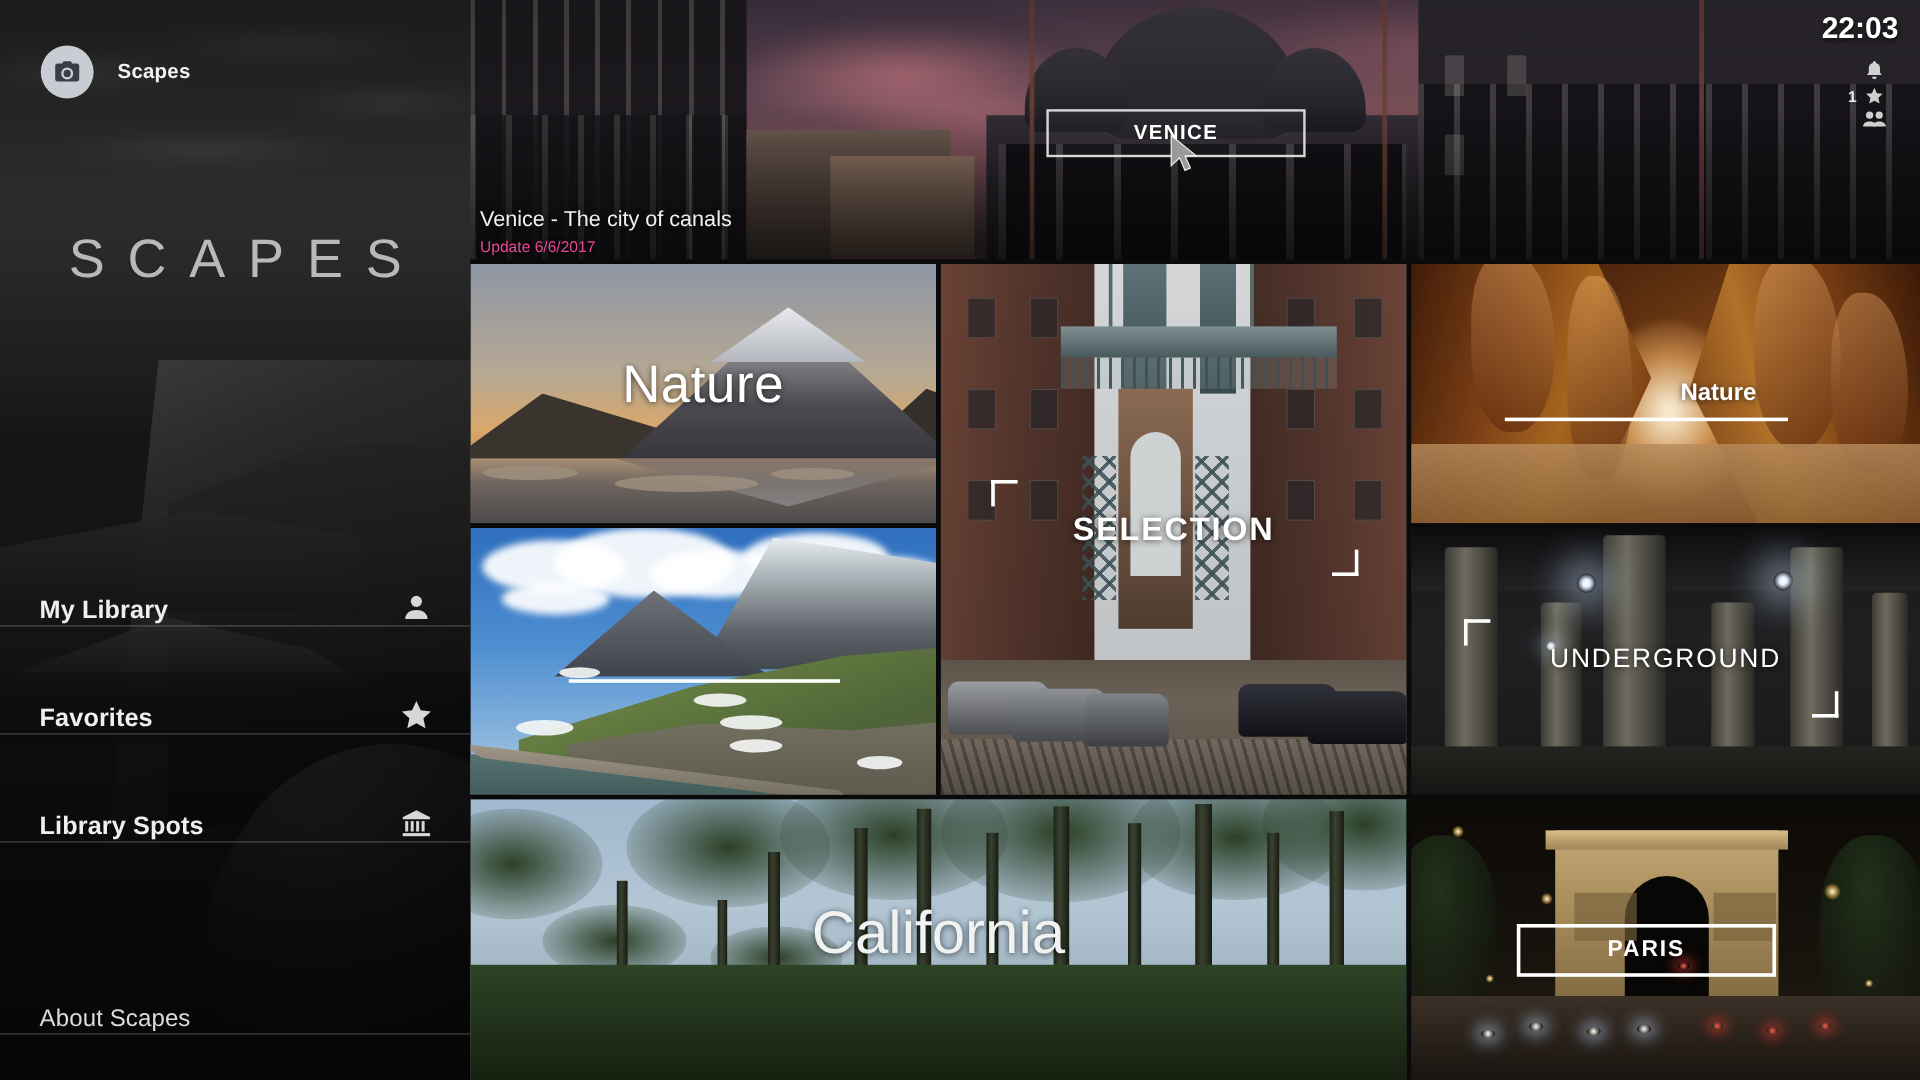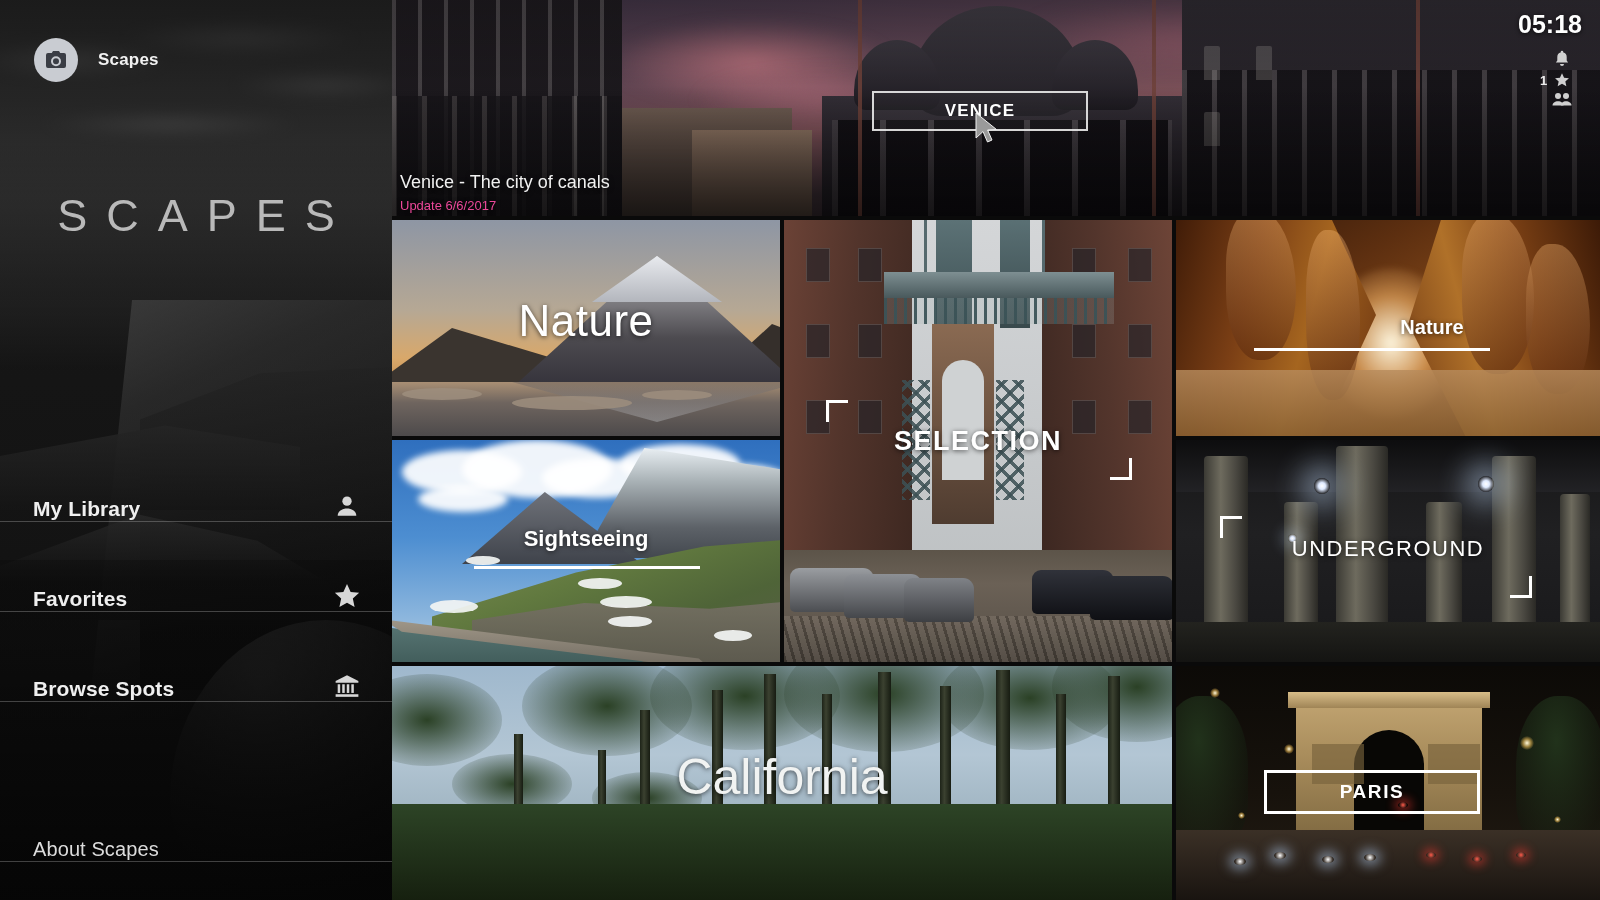--- a/index.html
+++ b/index.html
@@ -351,21 +351,21 @@
       <div class="nav-item">
         <span class="nav-label">Favorites</span>
         <span class="nav-icon">
           <svg width="28" height="28" viewBox="0 0 24 24" fill="currentColor">
             <path d="M12 1.8l3.1 6.7 7.3.8-5.4 4.9 1.5 7.2L12 17.8 5.5 21.4 7 14.2 1.6 9.3l7.3-.8z"></path>
           </svg>
         </span>
       </div>
 
       <div class="nav-item">
-        <span class="nav-label">Browse Spots</span>
+        <span class="nav-label">Library Spots</span>
         <span class="nav-icon">
           <svg width="26" height="26" viewBox="0 0 24 24" fill="currentColor">
             <path d="M12 2L1.5 7.4V9h21V7.4z"></path>
             <rect x="3.4" y="10.4" width="2.3" height="8"></rect>
             <rect x="7.6" y="10.4" width="2.3" height="8"></rect>
             <rect x="11.8" y="10.4" width="2.3" height="8"></rect>
             <rect x="16" y="10.4" width="2.3" height="8"></rect>
             <rect x="1.5" y="19.6" width="21" height="2.4"></rect>
           </svg>
         </span>
@@ -414,21 +414,21 @@
         <div class="v-grad"></div>
       </div>
 
       <div id="venice-box">
         <span class="lbl">VENICE</span>
       </div>
 
       <div class="cap" id="venice-title">Venice - The city of canals</div>
       <div class="cap" id="venice-sub">Update 6/6/2017</div>
 
-      <div id="clock">05:18</div>
+      <div id="clock">22:03</div>
 
       <div id="statusicons">
         <span class="si">
           <svg width="16" height="18" viewBox="0 0 16 18" fill="currentColor">
             <path d="M8 0.8a1.3 1.3 0 0 1 1.3 1.3v.5A4.6 4.6 0 0 1 12.7 7v3.4l1.4 2.2H1.9l1.4-2.2V7A4.6 4.6 0 0 1 6.7 2.6v-.5A1.3 1.3 0 0 1 8 .8zM6 14h4a2 2 0 0 1-4 0z"></path>
           </svg>
         </span>
         <span class="si" style="position:relative;">
           <span class="cnt">1</span>
           <svg width="16" height="16" viewBox="0 0 24 24" fill="currentColor">
@@ -477,21 +477,20 @@
         <div class="s-scree"></div>
         <div class="s-snow" style="left:38px;top:160px;width:48px;height:13px;"></div>
         <div class="s-snow" style="left:186px;top:138px;width:44px;height:11px;"></div>
         <div class="s-snow" style="left:208px;top:156px;width:52px;height:12px;"></div>
         <div class="s-snow" style="left:216px;top:176px;width:44px;height:11px;"></div>
         <div class="s-snow" style="left:322px;top:190px;width:38px;height:11px;"></div>
         <div class="s-snow" style="left:74px;top:116px;width:34px;height:9px;"></div>
         <div class="s-lake"></div>
         <div class="s-road"></div>
       </div>
-      <div class="cap" id="sight-cap">Sightseeing</div>
       <div id="sight-rule"></div>
     </section>
 
     <section class="tile" id="tile-sel">
       <div class="ph">
         <div class="sel-sky"></div>
         <div class="sel-bldL"></div>
         <div class="sel-bldR"></div>
         <div class="sel-winL" style="left:22px;top:28px;"></div>
         <div class="sel-winL" style="left:74px;top:28px;"></div>

